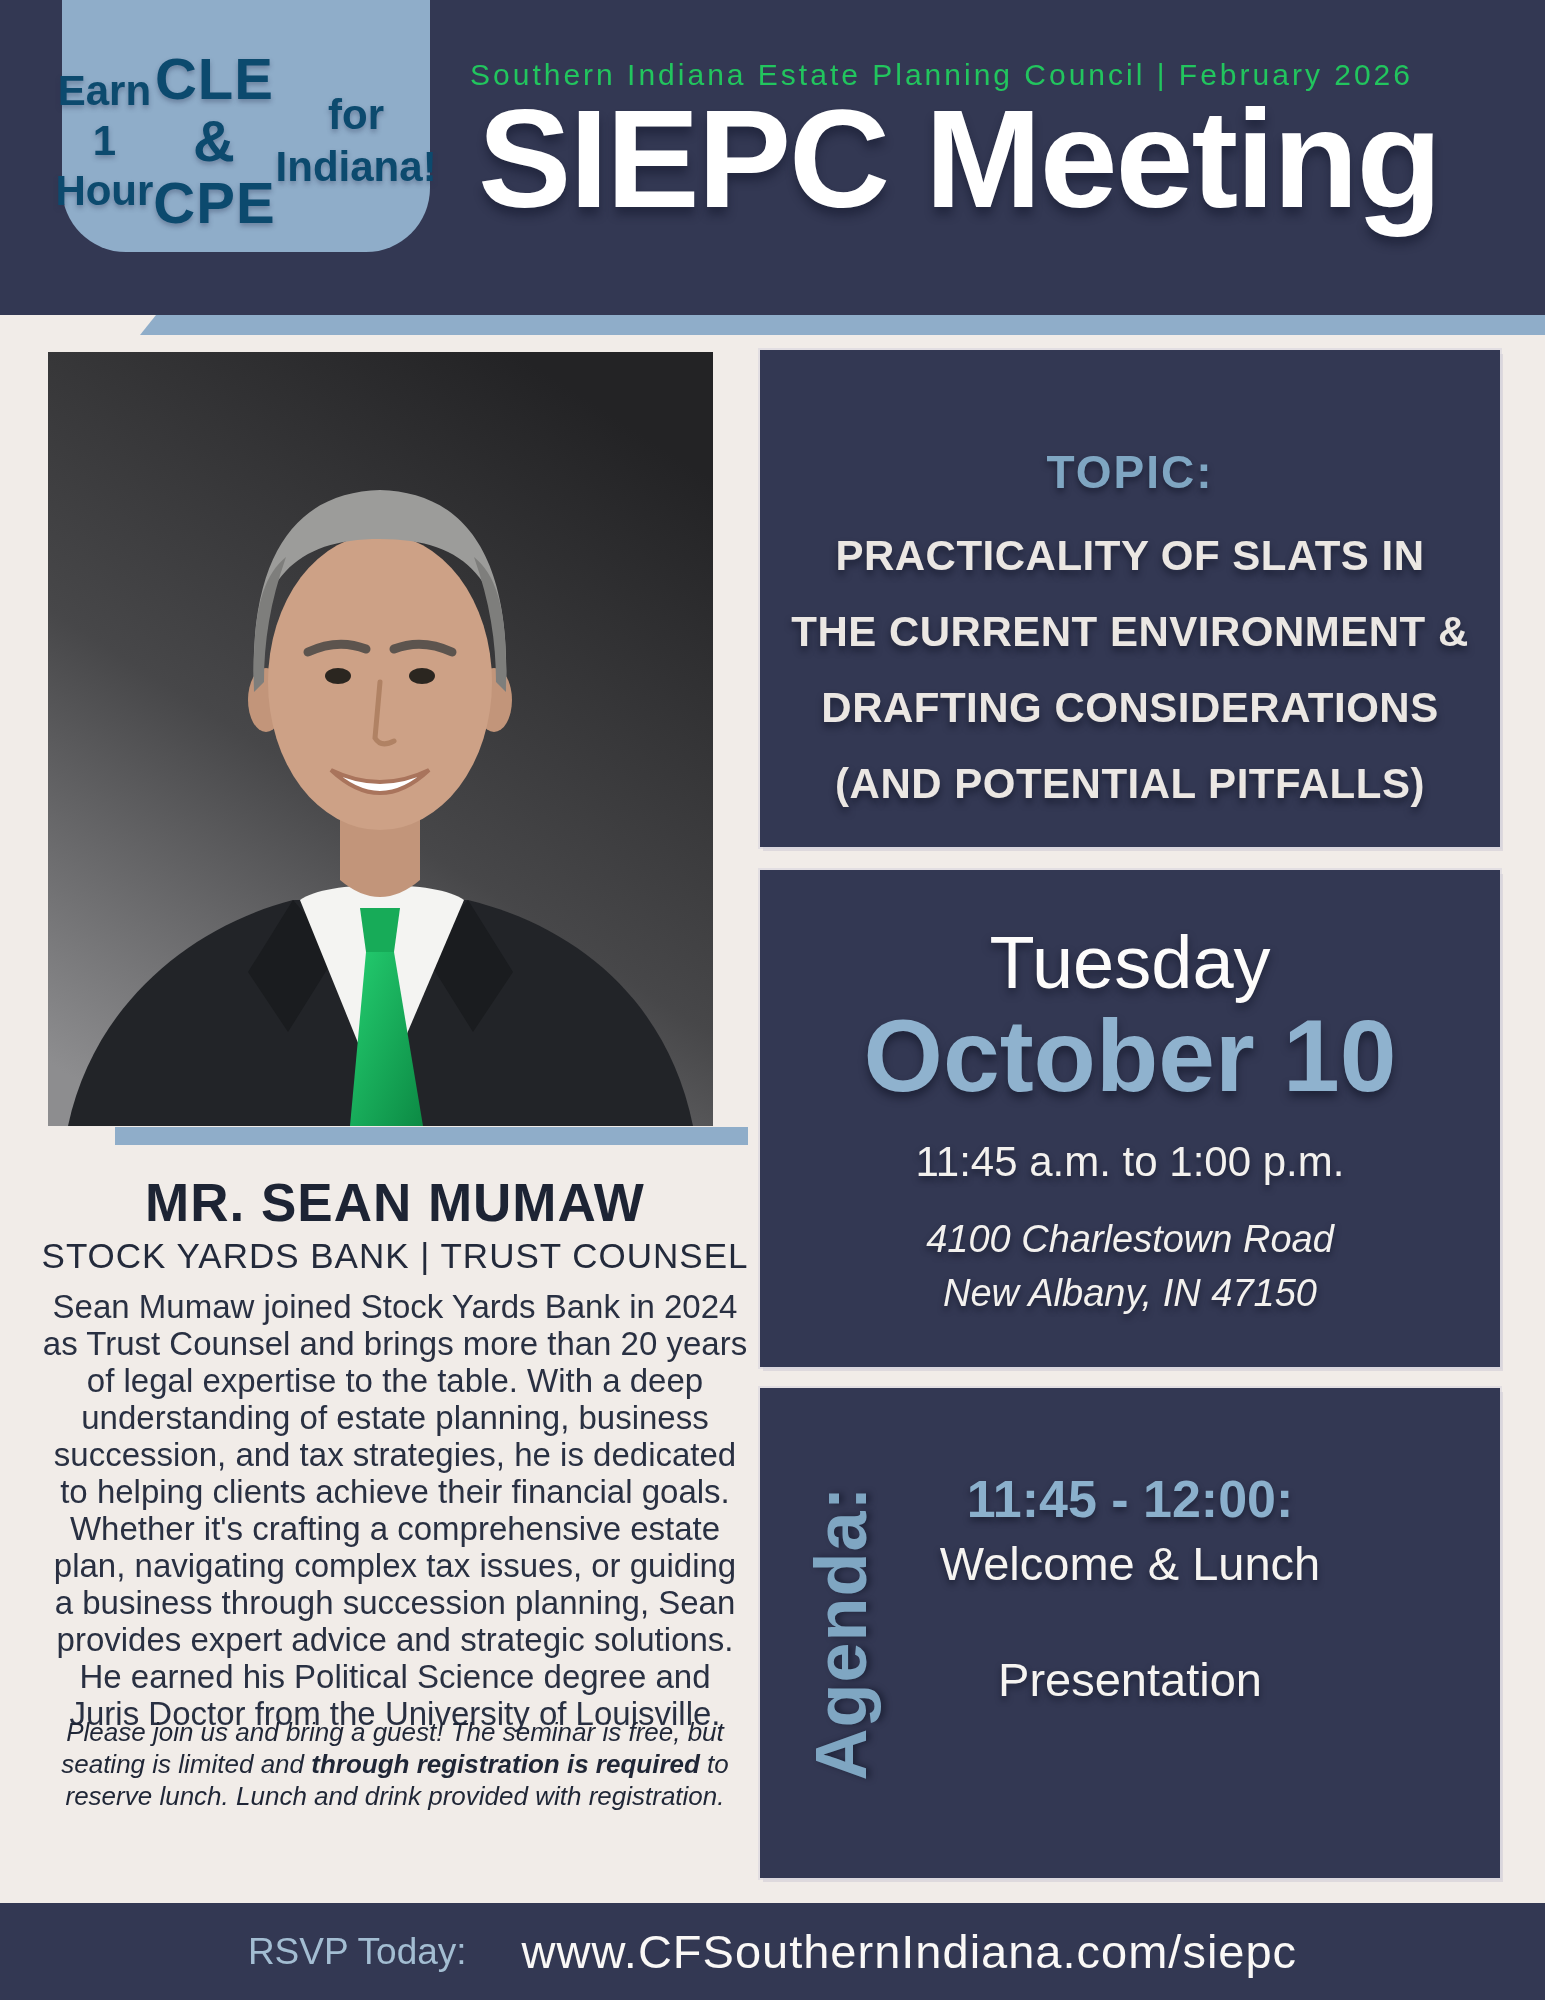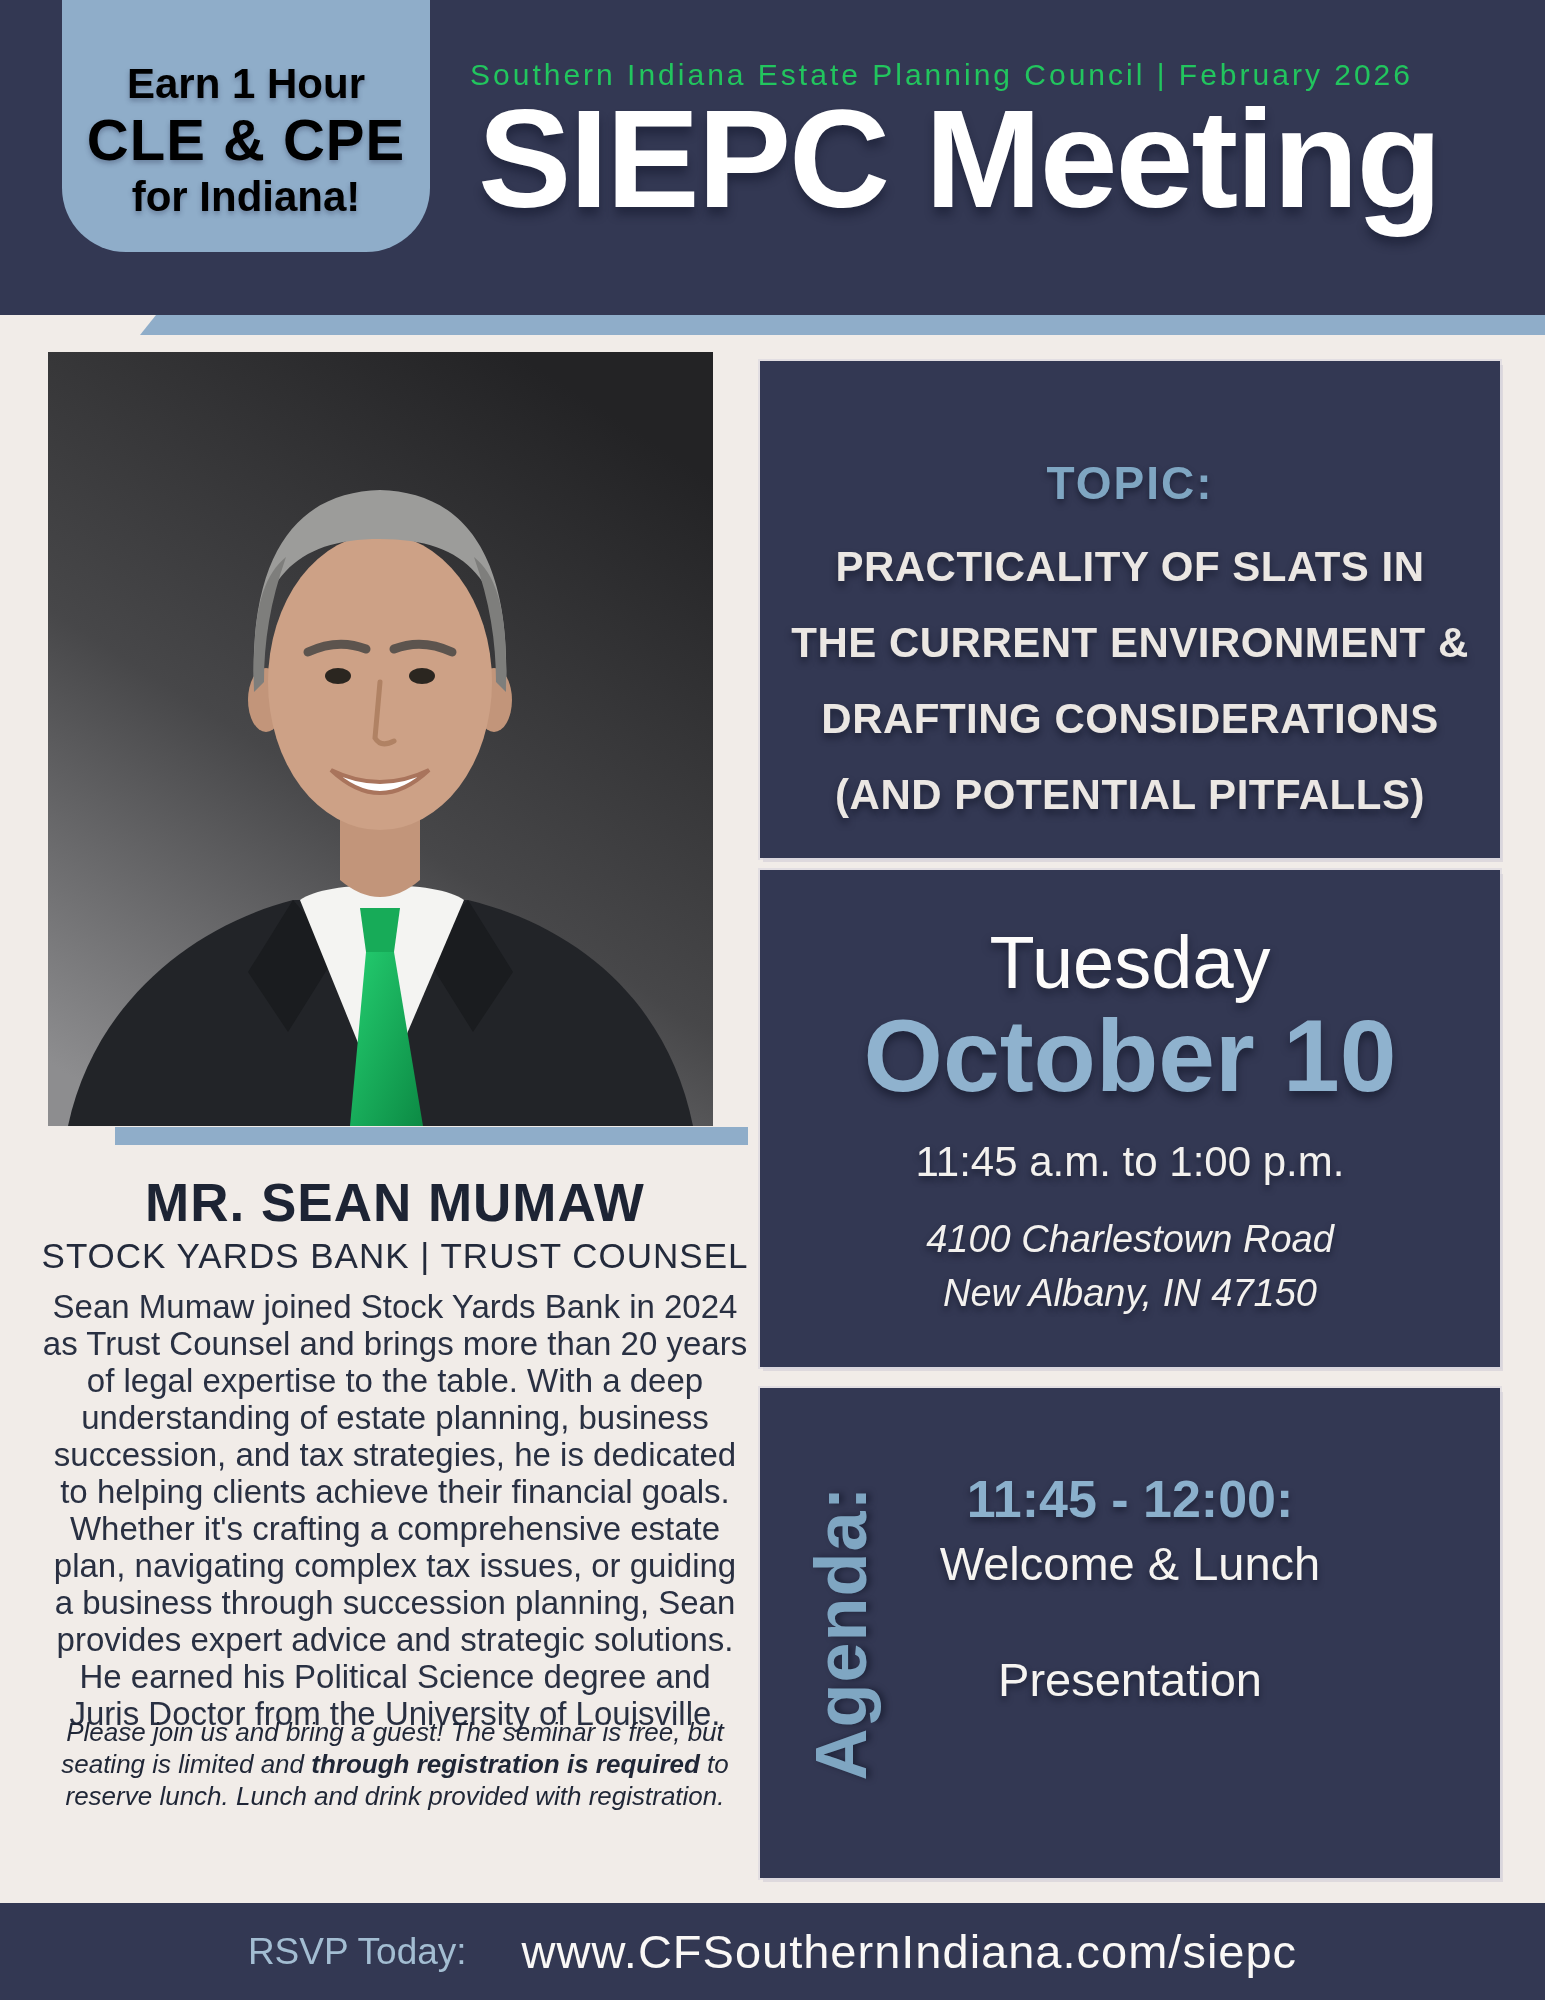--- a/index.html
+++ b/index.html
@@ -7,22 +7,22 @@
   .page{
     position:relative;width:1545px;height:2000px;margin:0 auto;
     background:#f1ece8;overflow:hidden;
     font-family:"Liberation Sans", sans-serif;
   }
   
   .header{position:absolute;left:0;top:0;width:1545px;height:315px;background:#333853;}
   .badge{
     position:absolute;left:62px;top:0;width:368px;height:252px;
     background:#8fadc9;border-radius:0 0 64px 64px;
-    display:flex;flex-direction:column;align-items:center;justify-content:center;
-    padding-top:30px;color:#000000;text-align:center;
+    display:flex;flex-direction:row;align-items:center;justify-content:center;
+    padding-top:30px;color:#0c4a6e;text-align:center;
     text-shadow:0 3px 5px rgba(40,50,80,.35);
   }
   .badge .b1{font-size:42px;font-weight:700;line-height:50px;}
   .badge .b2{font-size:58px;font-weight:700;line-height:62px;letter-spacing:1px;}
   .badge .b3{font-size:42px;font-weight:700;line-height:52px;}
   .kicker{
     position:absolute;left:470px;top:58px;width:1060px;
     text-align:left;color:#22c55e;font-size:30px;letter-spacing:3px;font-weight:400;
     white-space:nowrap;
   }
@@ -59,21 +59,21 @@
     position:absolute;left:28px;top:1716px;width:734px;text-align:center;
     font-size:26px;line-height:32px;color:#1f2636;font-style:italic;white-space:pre-line;
   }
   .note b{font-weight:700;}
   
   .navy-box{
     position:absolute;left:760px;width:740px;background:#333853;
     box-shadow:0 0 0 2px rgba(214,211,221,.55), 3px 4px 0 0 rgba(205,202,212,.55);
     color:#ebe7e3;text-align:center;
   }
-  .topic-box{top:361px;height:497px;}
+  .topic-box{top:350px;height:497px;}
   .topic-label{
     position:absolute;left:0;top:95px;width:100%;
     font-size:46px;font-weight:700;letter-spacing:2px;color:#7fa6c2;
     text-shadow:0 4px 6px rgba(10,14,30,.5);
   }
   .topic-title{
     position:absolute;left:10px;top:168px;width:720px;
     font-size:42px;font-weight:700;line-height:76px;letter-spacing:.5px;color:#ebe7e3;
     white-space:pre-line;text-shadow:0 5px 7px rgba(10,14,30,.5);
   }

